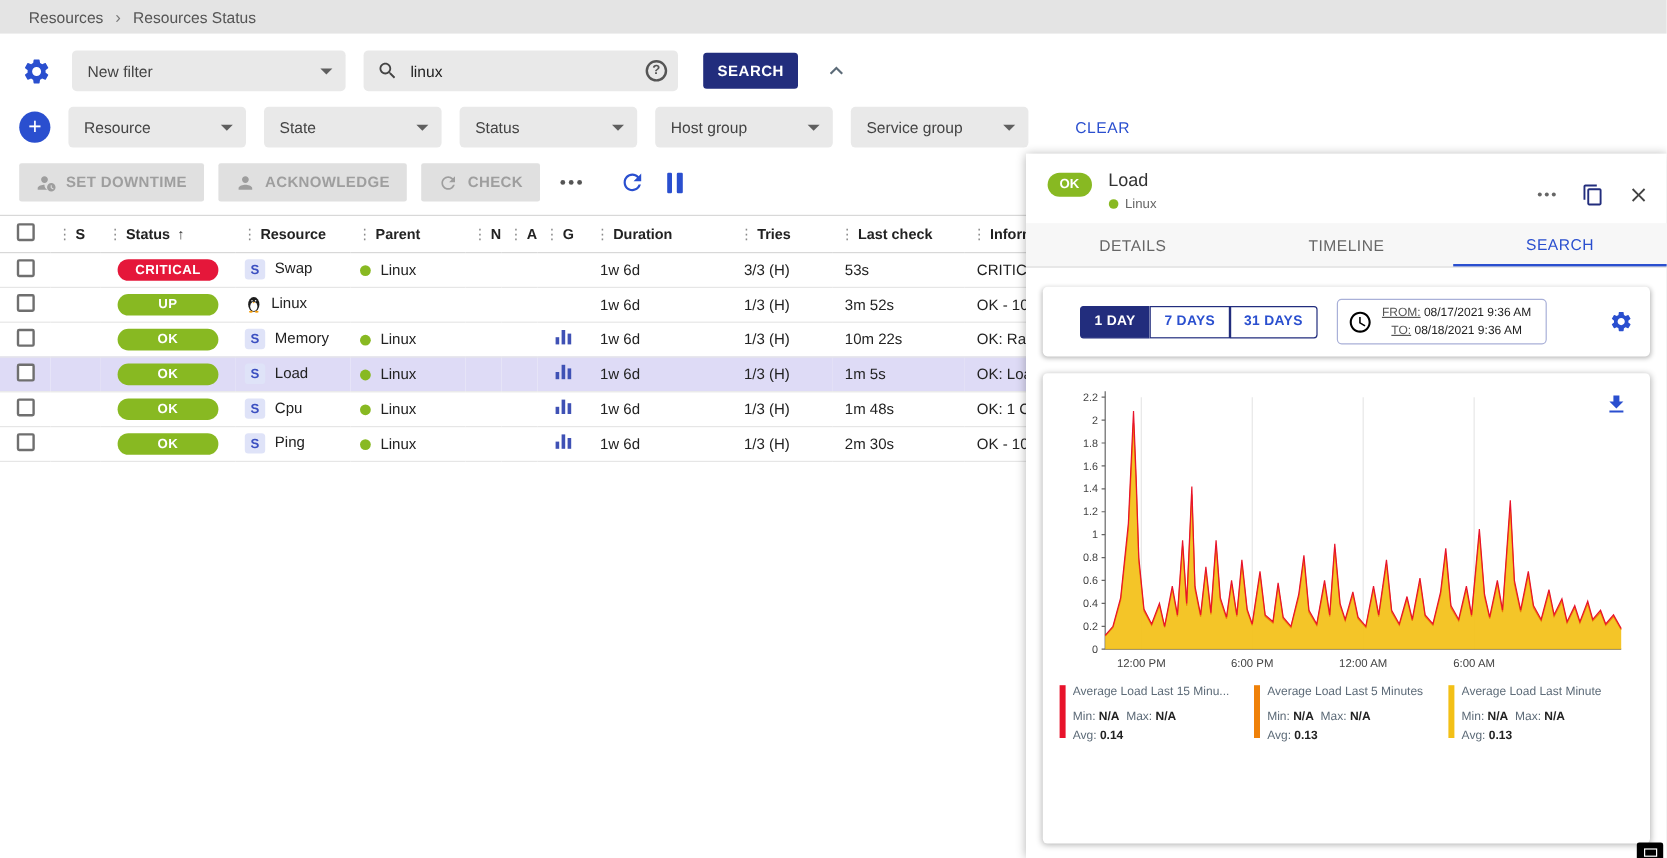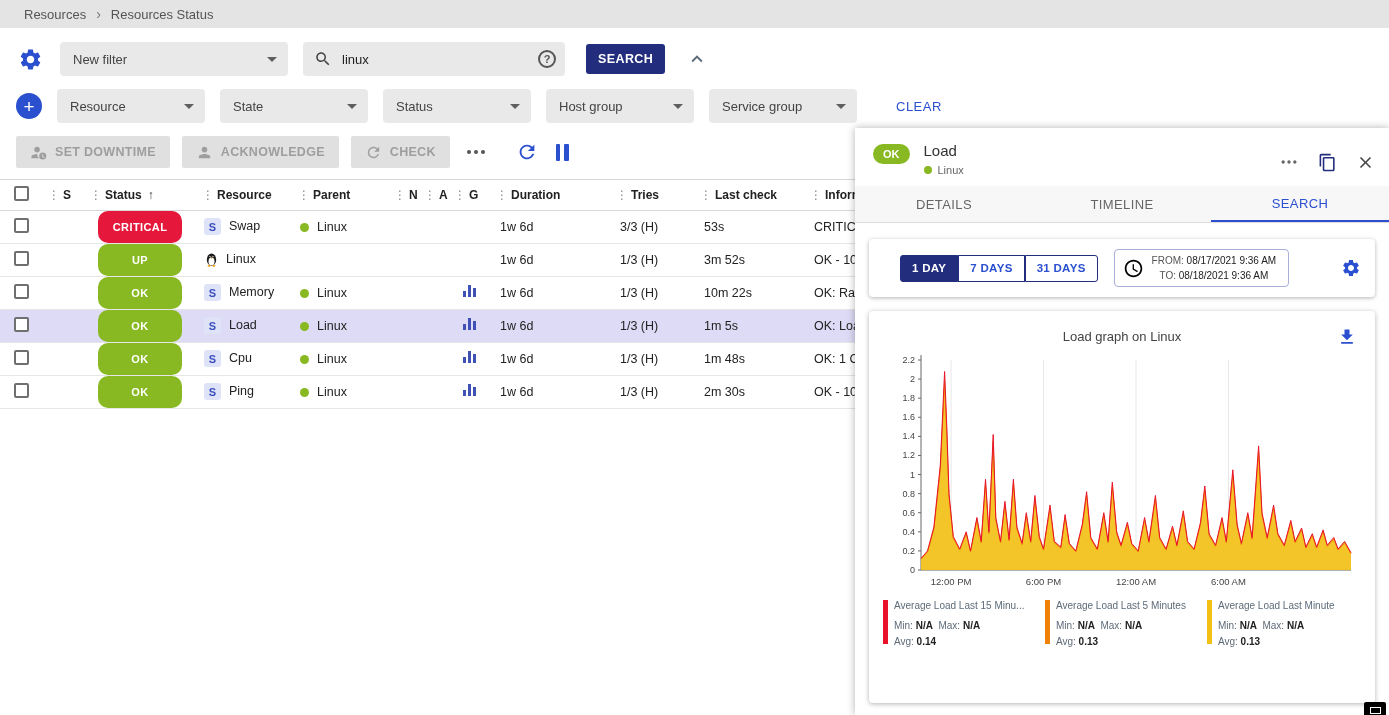--- a/index.html
+++ b/index.html
@@ -46,21 +46,21 @@
   thead th{height:30px;border-bottom:1px solid var(--border);font-weight:bold;text-align:left;font-size:12px;padding:0;}
   .th-inner{display:flex;align-items:center;gap:3px;padding-left:6px;}
   .th-center .th-inner{justify-content:flex-start;}
   .handle{color:#8a8a8a;font-size:12px;font-weight:normal;cursor:grab;}
   .sort-arrow{font-size:12px;color:#333;margin-left:3px;}
   tbody td{height:29px;border-bottom:1px solid #e6e6e6;padding:0 2px;vertical-align:middle;}
   tr.selected td{background:#dedbf6;}
   .cb{display:inline-block;width:15px;height:15px;border:2px solid #6f6f6f;border-radius:2px;background:#fff;cursor:pointer;}
   .c-cb{text-align:center;}
   .c-status{text-align:center;}
-  .badge{display:inline-flex;align-items:center;justify-content:center;width:84px;height:32px;border-radius:10px;color:#fff;font-size:11px;font-weight:bold;letter-spacing:.4px;}
+  .badge{display:inline-flex;align-items:center;justify-content:center;width:84px;height:18px;border-radius:10px;color:#fff;font-size:11px;font-weight:bold;letter-spacing:.4px;}
   .c-res,.c-par{padding-left:8px;}
   .schip{display:inline-flex;width:17px;height:17px;border-radius:3px;background:#dfe3f8;color:#3b4fc0;font-size:11px;font-weight:bold;align-items:center;justify-content:center;margin-right:8px;vertical-align:middle;}
   .penguin{display:inline-block;vertical-align:middle;margin-right:7px;}
   .dot{width:9px;height:9px;border-radius:50%;background:var(--green);display:inline-block;margin-right:8px;vertical-align:middle;}
   .c-g{text-align:center;}
   .gicon{display:inline-flex;gap:2px;align-items:flex-end;height:12px;cursor:pointer;}
   .gicon i{width:3px;background:#3f51b5;display:block;}
   .c-dur,.c-tries,.c-last,.c-info{padding-left:10px;}
 
   
@@ -76,21 +76,21 @@
   .ptab{flex:1;height:36px;display:flex;align-items:center;justify-content:center;font-size:13px;color:#666;letter-spacing:.4px;cursor:pointer;}
   .ptab.active{color:var(--blue);border-bottom:2px solid var(--blue);}
   .timebar{margin:16px 14px 4px;border-radius:4px;box-shadow:0 1px 4px rgba(0,0,0,.3);padding:10px 12px;display:flex;align-items:center;gap:16px;}
   .range-group{display:flex;padding-left:19px;}
   .rbtn{height:27px;padding:0 11px;font-size:11.5px;font-weight:bold;letter-spacing:.3px;border:1px solid var(--navy);background:#fff;color:var(--blue);display:flex;align-items:center;cursor:pointer;font-family:inherit;}
   .rbtn:first-child{border-radius:3px 0 0 3px;}
   .rbtn:last-child{border-radius:0 3px 3px 0;}
   .rbtn.active{background:var(--navy);color:#fff;border-color:var(--navy);}
   .dtbox{border:1px solid #a9b0d8;border-radius:4px;display:flex;align-items:center;gap:8px;padding:3px 12px 3px 8px;}
   .dtlines{font-size:10px;color:#222;line-height:1.5;text-align:center;}
-  .dtlines .lab{color:#555;}
+  .dtlines .lab{color:#555;text-decoration:underline;}
   .tb-gear{margin-left:auto;cursor:pointer;}
   .graph-card{margin:10px 14px 12px;border-radius:4px;box-shadow:0 1px 5px rgba(0,0,0,.3);padding:10px 12px 8px;position:relative;flex:1;}
   .gtitle{text-align:center;font-size:13px;color:#444;margin:8px 0 6px;}
   .dl-btn{position:absolute;top:14px;right:16px;cursor:pointer;}
   #load-chart{display:block;margin:0 auto;}
   .legend{display:flex;gap:6px;margin-top:2px;padding-left:2px;}
   .litem{display:flex;gap:6px;width:160px;}
   .lbar{width:5px;height:44px;margin-top:2px;flex:none;}
   .ltext{font-size:10px;color:#5d6b78;line-height:1.55;}
   .lname{white-space:nowrap;overflow:hidden;display:inline-block;max-width:146px;}
@@ -453,21 +453,20 @@
       </span>
     </div>
     <span class="icon-btn tb-gear">
       <svg width="20" height="20" viewBox="0 0 24 24" fill="#2a4fcf">
           <path d="M19.14 12.94c.04-.3.06-.61.06-.94 0-.32-.02-.64-.07-.94l2.03-1.58c.18-.14.23-.41.12-.61l-1.92-3.32c-.12-.22-.37-.29-.59-.22l-2.39.96c-.5-.38-1.03-.7-1.62-.94l-.36-2.54c-.04-.24-.24-.41-.48-.41h-3.84c-.24 0-.43.17-.47.41l-.36 2.54c-.59.24-1.13.57-1.62.94l-2.39-.96c-.22-.08-.47 0-.59.22L2.74 8.87c-.12.21-.08.47.12.61l2.03 1.58c-.05.3-.09.63-.09.94s.02.64.07.94l-2.03 1.58c-.18.14-.23.41-.12.61l1.92 3.32c.12.22.37.29.59.22l2.39-.96c.5.38 1.03.7 1.62.94l.36 2.54c.05.24.24.41.48.41h3.84c.24 0 .44-.17.47-.41l.36-2.54c.59-.24 1.13-.56 1.62-.94l2.39.96c.22.08.47 0 .59-.22l1.92-3.32c.12-.22.07-.47-.12-.61l-2.01-1.58zM12 15.6c-1.98 0-3.6-1.62-3.6-3.6s1.62-3.6 3.6-3.6 3.6 1.62 3.6 3.6-1.62 3.6-3.6 3.6z"></path>
         </svg>
     </span>
   </div>
 
   <div class="graph-card">
-    <div class="gtitle">Load graph on Linux</div>
     <span class="icon-btn dl-btn">
       <svg width="20" height="20" viewBox="0 0 24 24" fill="#2a4fcf">
           <path d="M19 9h-4V3H9v6H5l7 7 7-7zM5 18v2h14v-2H5z"></path>
         </svg>
     </span>
     <svg id="load-chart" width="474" height="246" viewBox="0 0 474 246">
         <line x1="66.1" y1="10" x2="66.1" y2="220" stroke="#e7e7e7" stroke-width="1"></line>
         <text x="66.1" y="235" text-anchor="middle" font-size="9.5" fill="#444">12:00 PM</text>
         <line x1="158.54999999999998" y1="10" x2="158.54999999999998" y2="220" stroke="#e7e7e7" stroke-width="1"></line>
         <text x="158.54999999999998" y="235" text-anchor="middle" font-size="9.5" fill="#444">6:00 PM</text>

